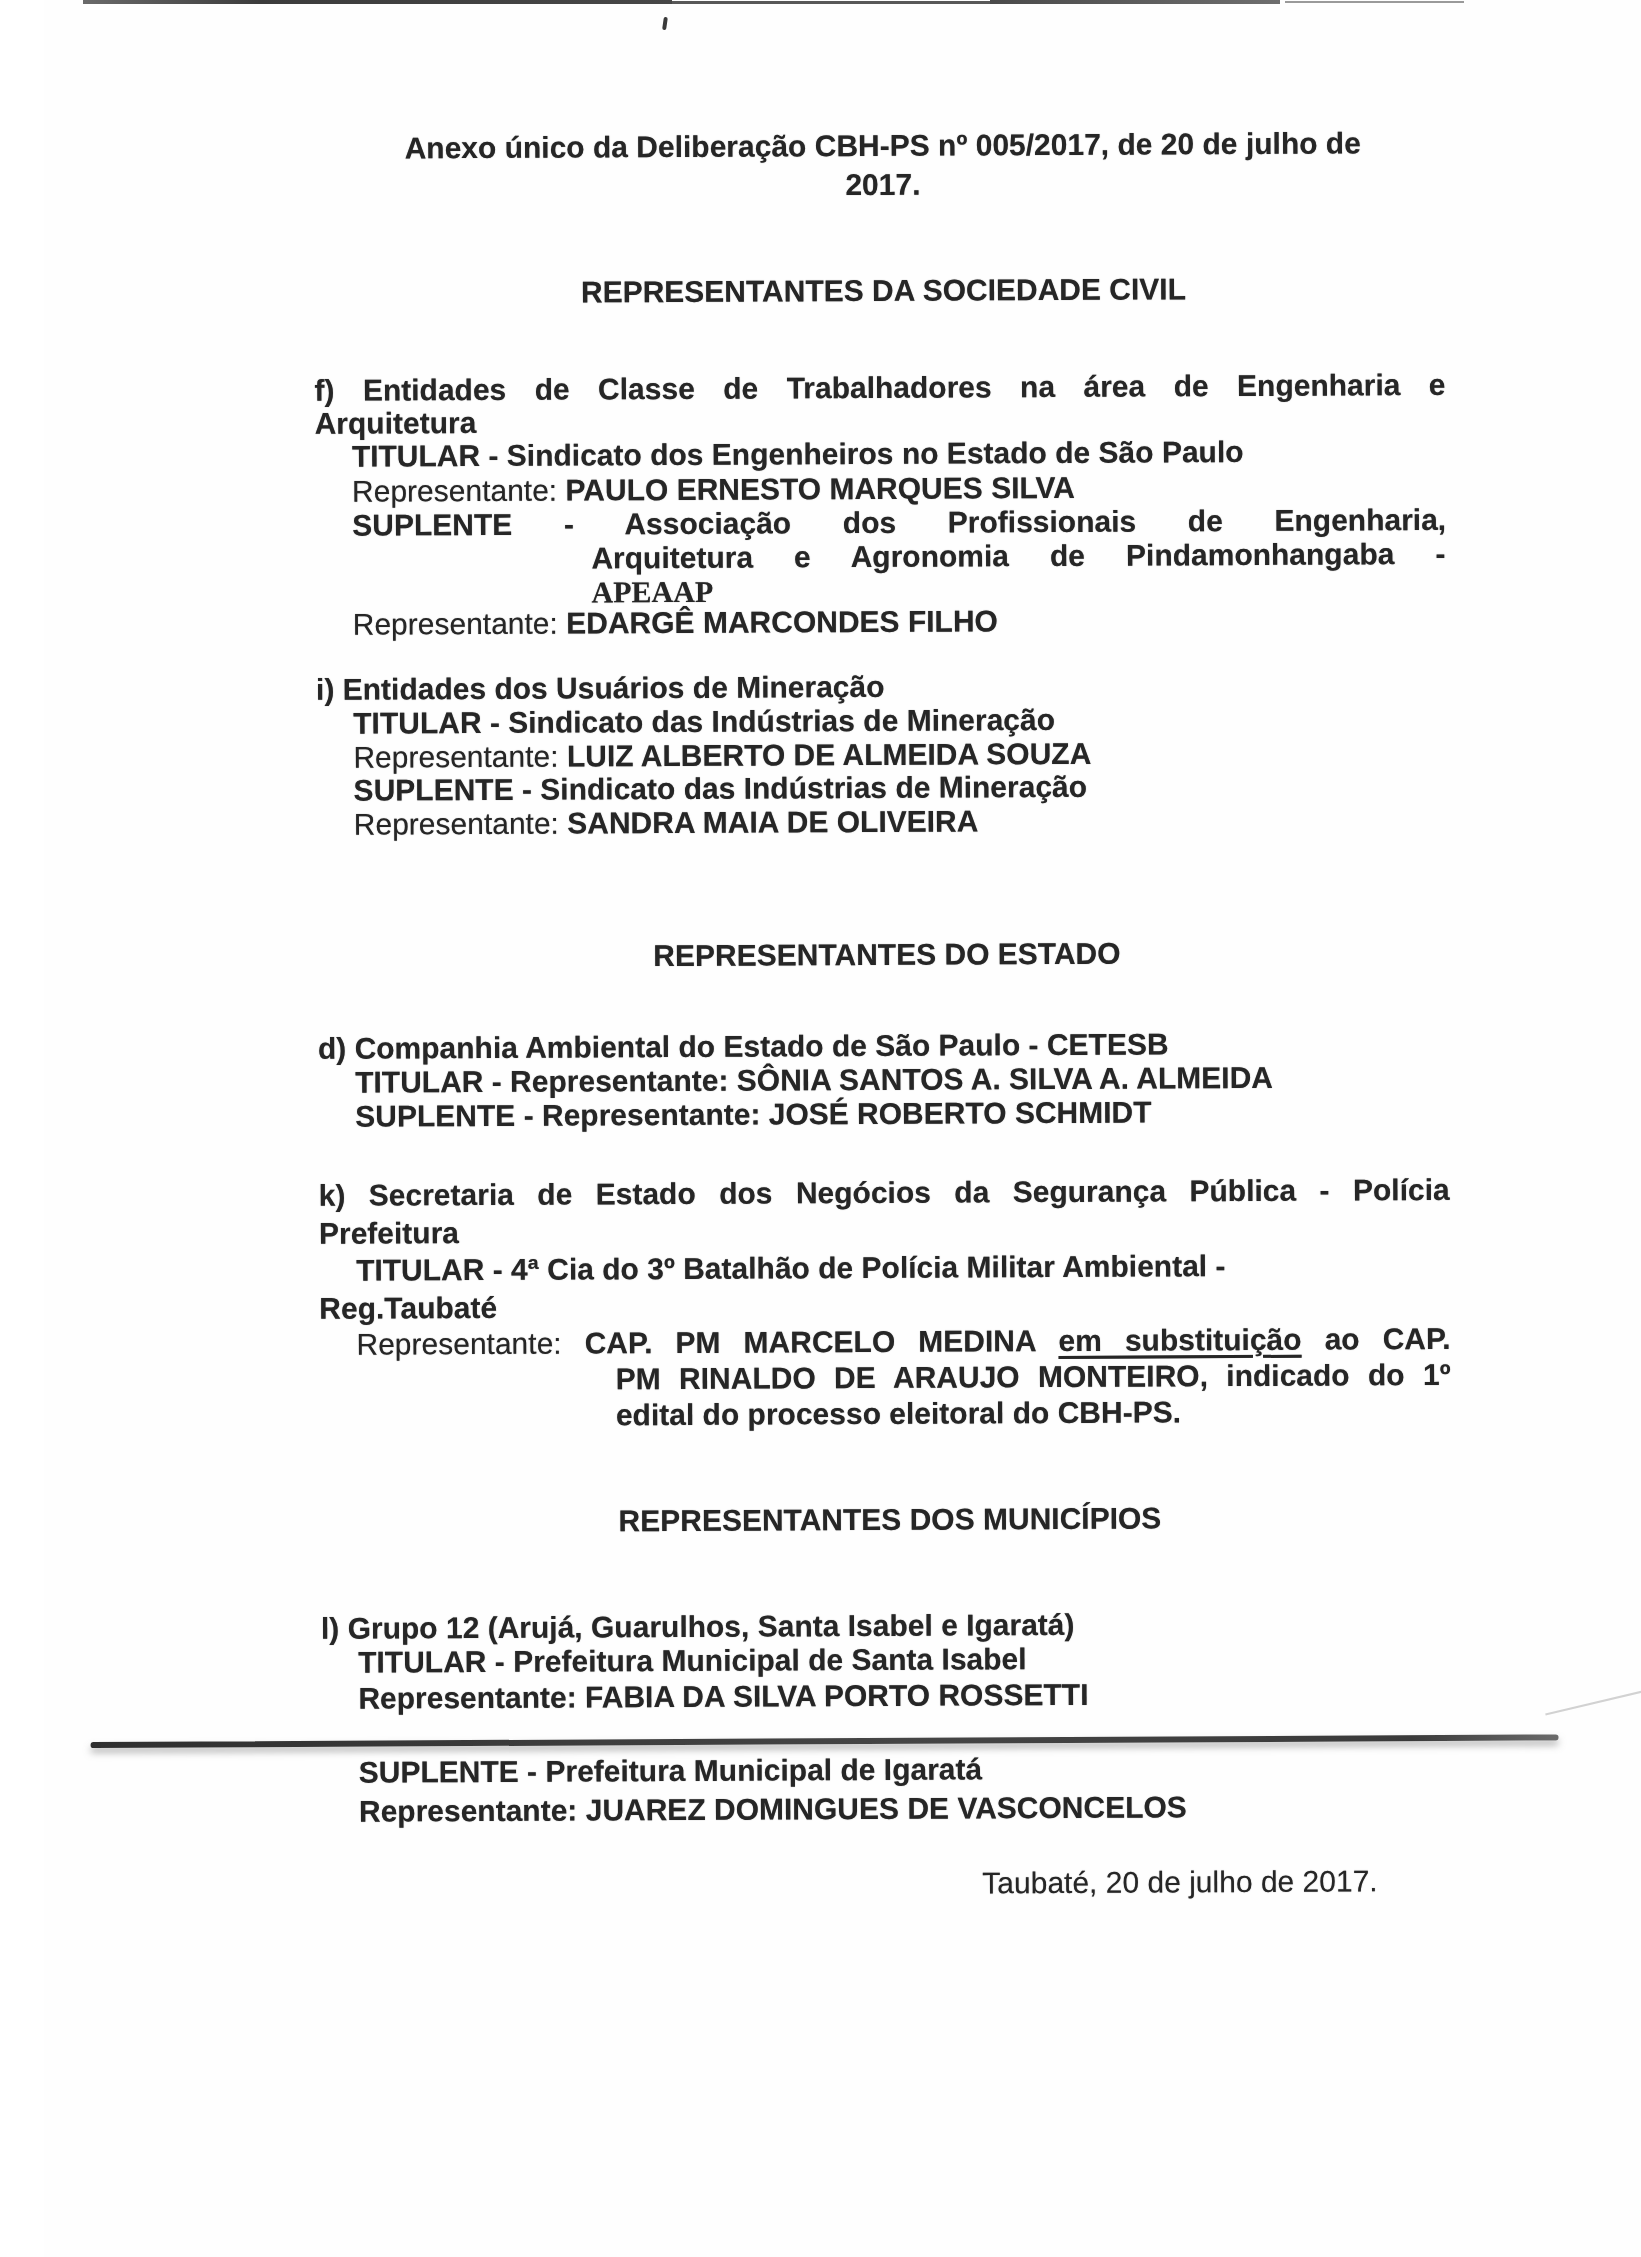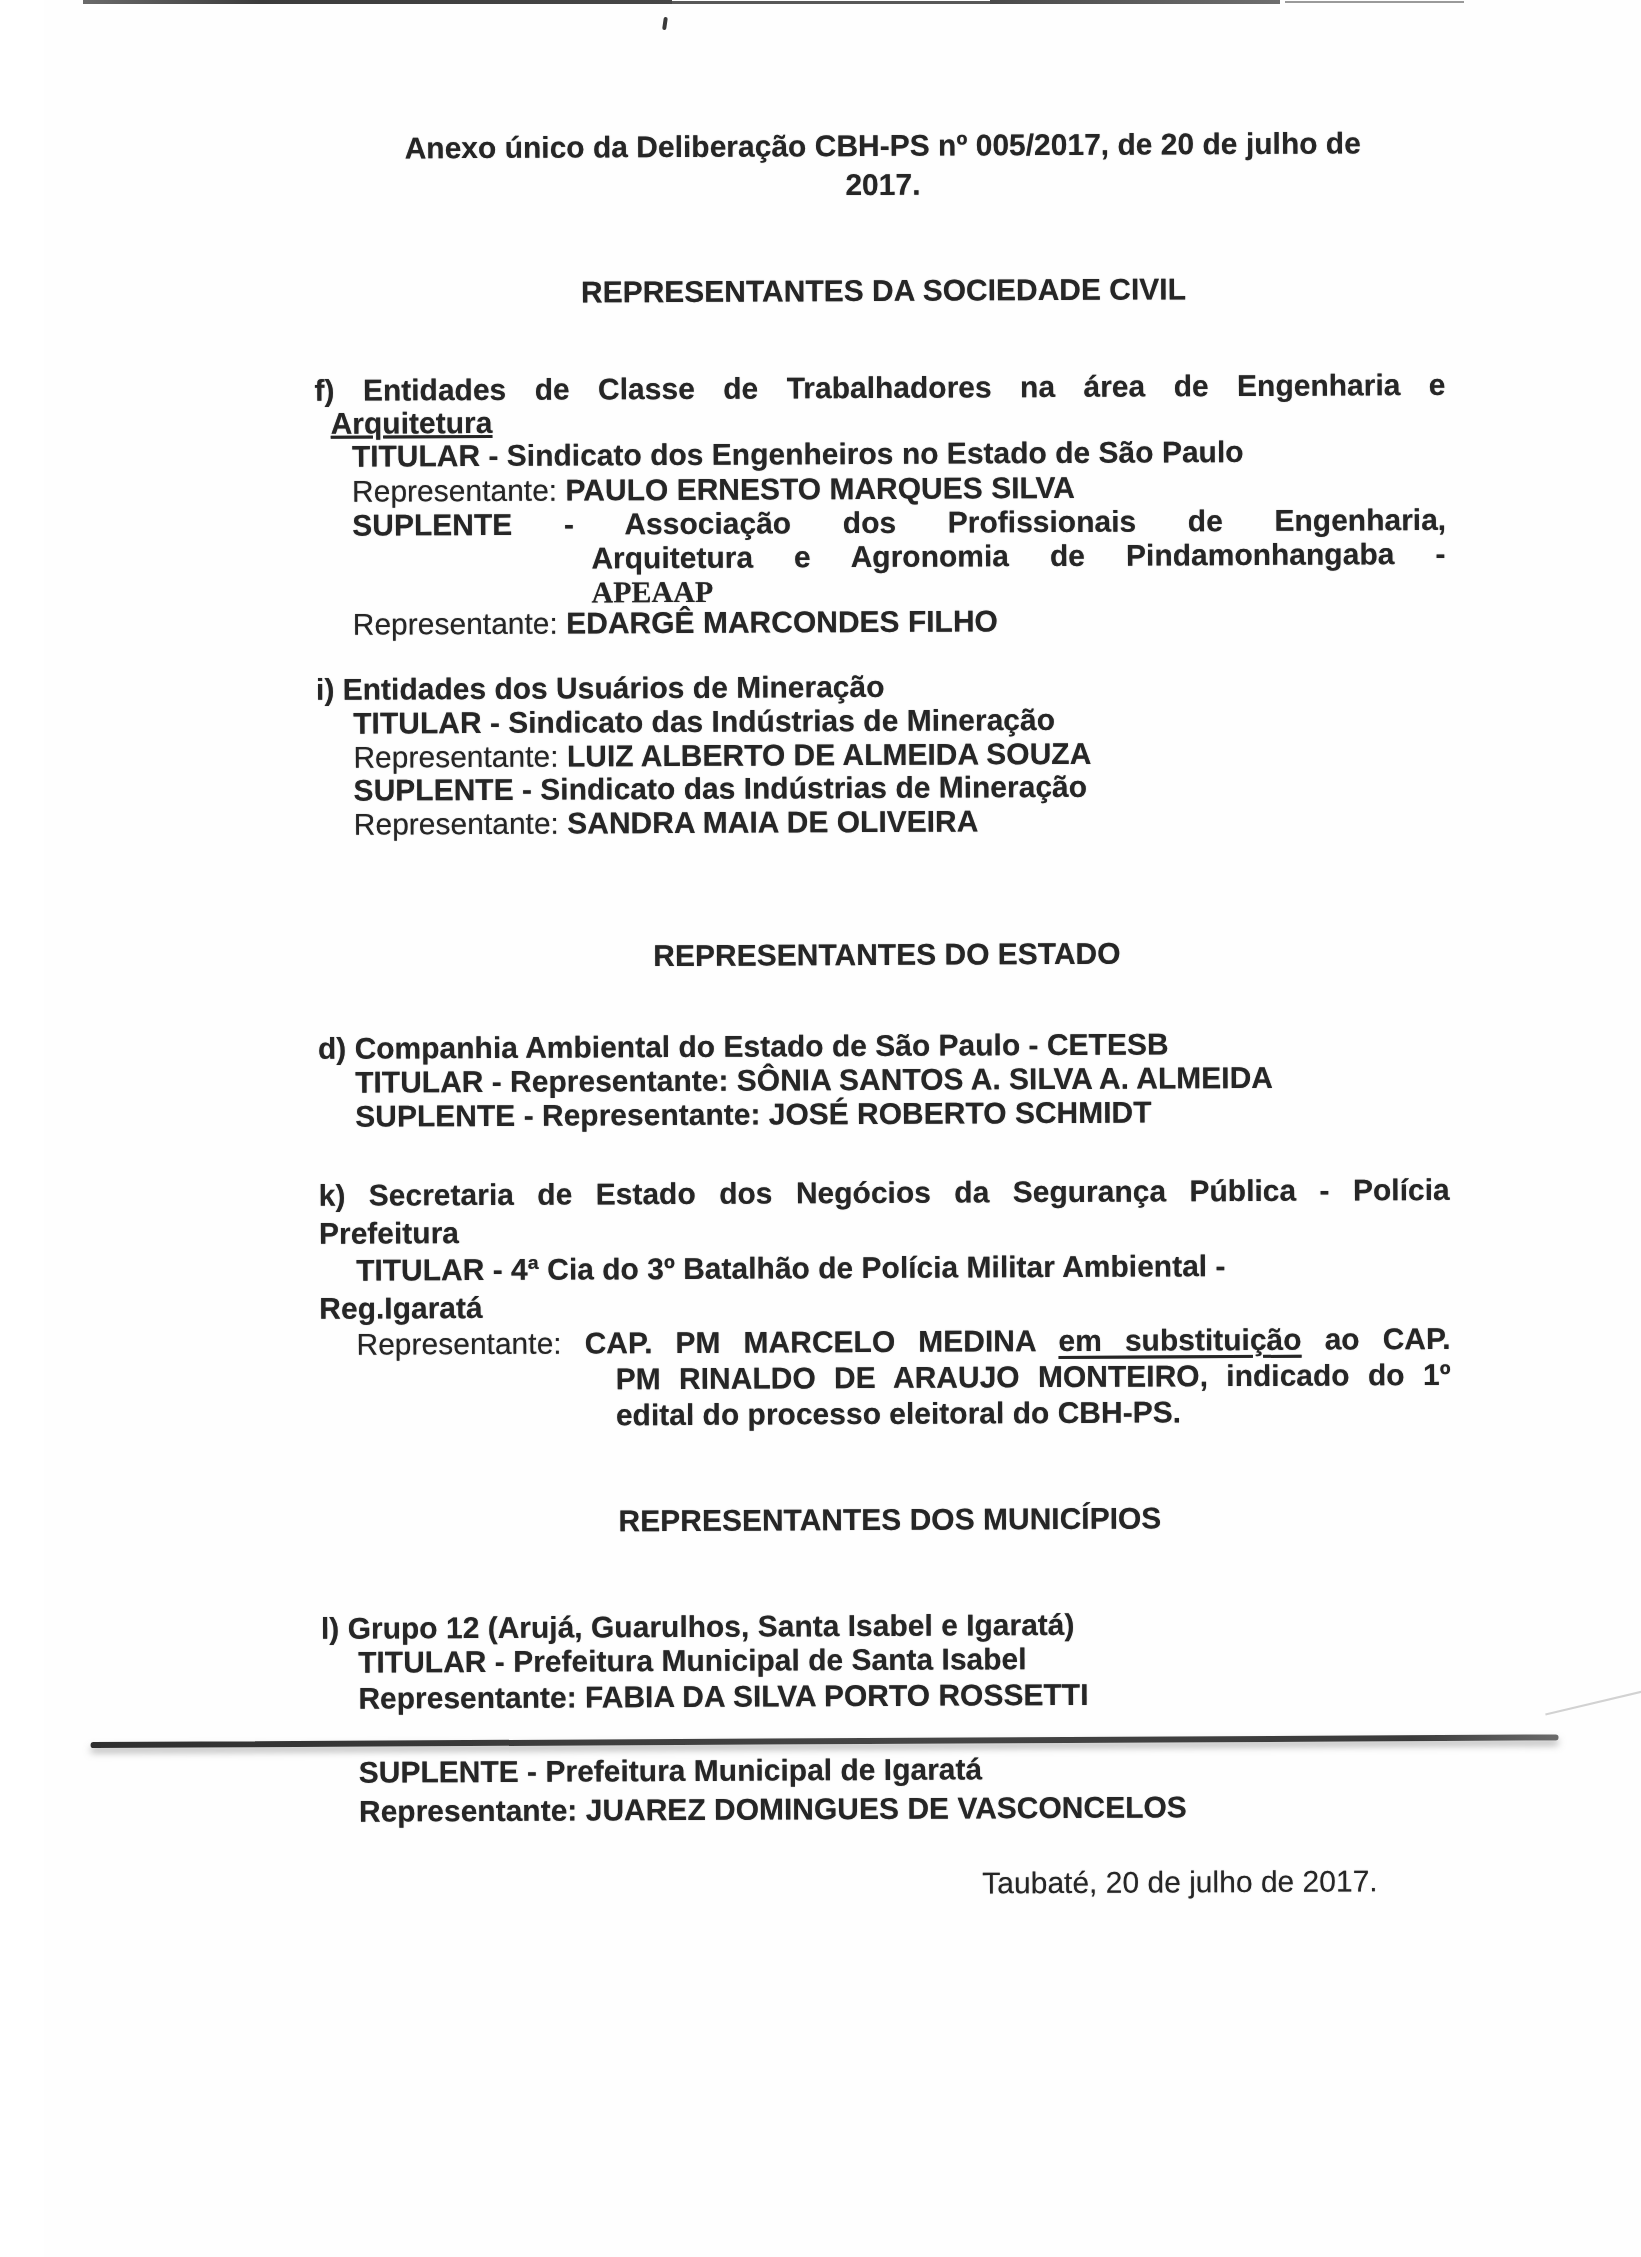--- a/index.html
+++ b/index.html
@@ -73,39 +73,39 @@
 
     <div class="c-line" style="top:129px">Anexo único da Deliberação CBH-PS nº 005/2017, de 20 de julho de</div>
     <div class="c-line" style="top:168px">2017.</div>
 
     <div class="c-line" style="top:274px">REPRESENTANTES DA SOCIEDADE CIVIL</div>
     <div class="c-line" style="top:938px">REPRESENTANTES DO ESTADO</div>
     <div class="c-line" style="top:1503px">REPRESENTANTES DOS MUNICÍPIOS</div>
 
     <div id="doc-lines">
         <div class="line just" style="top: 371px; left: 274px; width: 1131px;"><span class="b">f) Entidades de Classe de Trabalhadores na área de Engenharia e</span></div>
-        <div class="line" style="top: 404px; left: 290px; text-decoration: underline;"><span class="b">Arquitetura</span></div>
+        <div class="line" style="top: 404px; left: 274px;"><span class="b">Arquitetura</span></div>
         <div class="line" style="top: 437px; left: 311px;"><span class="b">TITULAR - Sindicato dos Engenheiros no Estado de São Paulo</span></div>
         <div class="line" style="top: 472px; left: 311px;"><span class="r">Representante: </span><span class="b">PAULO ERNESTO MARQUES SILVA</span></div>
         <div class="line just" style="top: 506px; left: 311px; width: 1094px;"><span class="b">SUPLENTE - Associação dos Profissionais de Engenharia,</span></div>
         <div class="line just" style="top: 540px; left: 550px; width: 854px;"><span class="b">Arquitetura e Agronomia de Pindamonhangaba -</span></div>
         <div class="line" style="top: 574px; left: 550px; font-family: Liberation Serif, serif;"><span class="b">APEAAP</span></div>
         <div class="line" style="top: 605px; left: 311px;"><span class="r">Representante: </span><span class="b">EDARGÊ MARCONDES FILHO</span></div>
         <div class="line" style="top: 670px; left: 274px;"><span class="b">i) Entidades dos Usuários de Mineração</span></div>
         <div class="line" style="top: 704px; left: 311px;"><span class="b">TITULAR - Sindicato das Indústrias de Mineração</span></div>
         <div class="line" style="top: 738px; left: 311px;"><span class="r">Representante: </span><span class="b">LUIZ ALBERTO DE ALMEIDA SOUZA</span></div>
         <div class="line" style="top: 771px; left: 311px;"><span class="b">SUPLENTE - Sindicato das Indústrias de Mineração</span></div>
         <div class="line" style="top: 805px; left: 311px;"><span class="r">Representante: </span><span class="b">SANDRA MAIA DE OLIVEIRA</span></div>
         <div class="line" style="top: 1029px; left: 274px;"><span class="b">d) Companhia Ambiental do Estado de São Paulo - CETESB</span></div>
         <div class="line" style="top: 1063px; left: 311px;"><span class="b">TITULAR - Representante: SÔNIA SANTOS A. SILVA A. ALMEIDA</span></div>
         <div class="line" style="top: 1097px; left: 311px;"><span class="b">SUPLENTE - Representante: JOSÉ ROBERTO SCHMIDT</span></div>
         <div class="line just" style="top: 1176px; left: 274px; width: 1131px;"><span class="b">k) Secretaria de Estado dos Negócios da Segurança Pública - Polícia</span></div>
         <div class="line" style="top: 1214px; left: 274px;"><span class="b">Prefeitura</span></div>
         <div class="line" style="top: 1251px; left: 311px;"><span class="b">TITULAR - 4ª Cia do 3º Batalhão de Polícia Militar Ambiental -</span></div>
-        <div class="line" style="top: 1289px; left: 274px;"><span class="b">Reg.Igaratá</span></div>
+        <div class="line" style="top: 1289px; left: 274px;"><span class="b">Reg.Taubaté</span></div>
         <div class="line just" style="top: 1325px; left: 311px; width: 1094px;"><span class="r">Representante: </span><span class="b">CAP. PM MARCELO MEDINA </span><span class="b u">em substituição</span><span class="b"> ao CAP.</span></div>
         <div class="line just" style="top: 1361px; left: 570px; width: 835px;"><span class="b">PM RINALDO DE ARAUJO MONTEIRO, indicado do 1º</span></div>
         <div class="line" style="top: 1397px; left: 570px;"><span class="b">edital do processo eleitoral do CBH-PS.</span></div>
         <div class="line" style="top: 1609px; left: 274px;"><span class="b">l) Grupo 12 (Arujá, Guarulhos, Santa Isabel e Igaratá)</span></div>
         <div class="line" style="top: 1643px; left: 311px;"><span class="b">TITULAR - Prefeitura Municipal de Santa Isabel</span></div>
         <div class="line" style="top: 1679px; left: 311px;"><span class="b">Representante: FABIA DA SILVA PORTO ROSSETTI</span></div>
         <div class="line" style="top: 1753px; left: 311px;"><span class="b">SUPLENTE - Prefeitura Municipal de Igaratá</span></div>
         <div class="line" style="top: 1792px; left: 311px;"><span class="b">Representante: JUAREZ DOMINGUES DE VASCONCELOS</span></div>
       </div>
 

